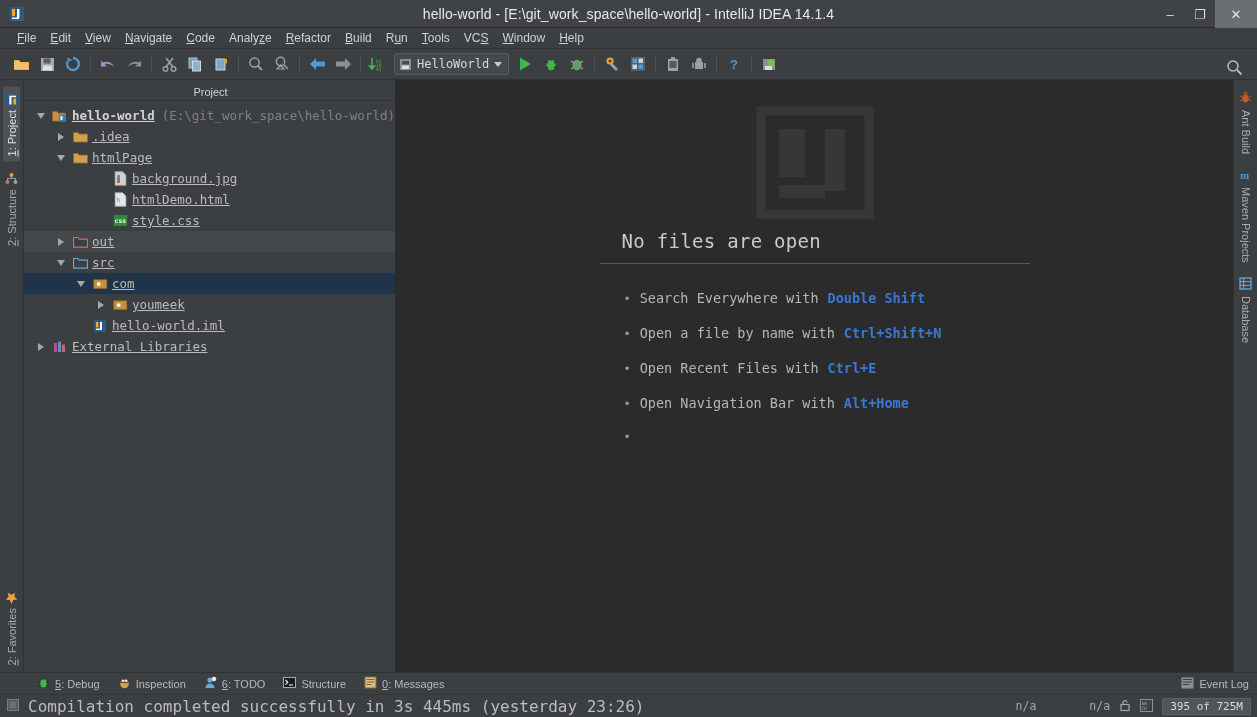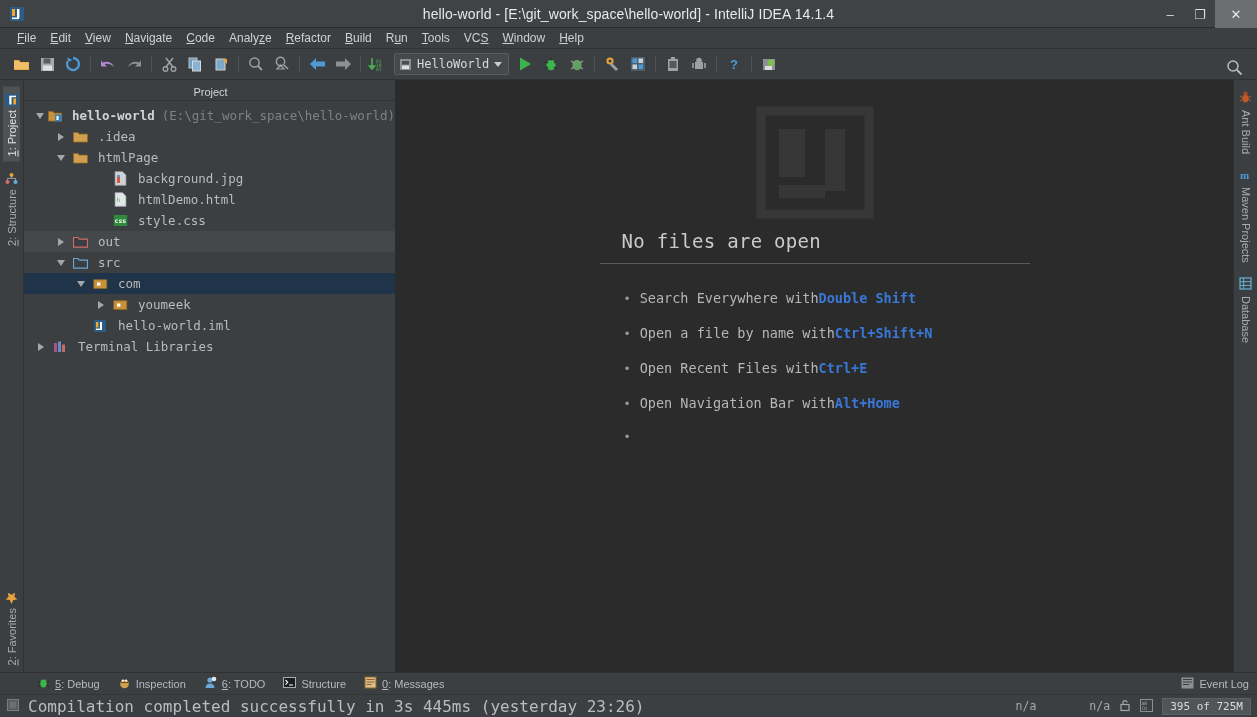--- a/index.html
+++ b/index.html
@@ -127,21 +127,21 @@
     height: 21px; display: flex; align-items: center;
     font-family: "DejaVu Sans Mono", monospace; font-size: 12.5px; color: #bbbbbb;
     white-space: nowrap;
   }
   .tree-row.selected { background: #1f3449; }
   .tree-row.hover { background: #45484a; }
   .twisty { width: 18px; display:flex; align-items:center; justify-content:center; }
   .tri-r { width:0;height:0;border-top:4.5px solid transparent;border-bottom:4.5px solid transparent;border-left:6px solid #a6a6a6; }
   .tri-d { width:0;height:0;border-left:4.5px solid transparent;border-right:4.5px solid transparent;border-top:6px solid #a6a6a6; }
   .node-ico { width: 20px; display:flex; align-items:center; justify-content:center; }
-  .node-label { margin-left: 8px; }
+  .node-label { margin-left: 2px; text-decoration: underline; }
   .node-label.bold { font-weight: bold; color: #d2d2d2; }
   .node-path { color: #808080; margin-left: 7px; }
 
   
   .editor {
     flex: 1; background: #2b2b2b; position: relative; overflow: hidden;
     display: flex; align-items: flex-start; justify-content: center;
   }
   .watermark {
     position: absolute; left: 50%; transform: translateX(-50%); top: 25px;
@@ -152,21 +152,21 @@
     font-family: "DejaVu Sans Mono", monospace; font-size: 19px; color: #cacaca;
     padding-bottom: 11px; border-bottom: 1px solid #5a5a5a; padding-left: 22px;
     letter-spacing: 0.3px;
   }
   .tips { margin-top: 26px; padding-left: 24px; }
   .tip {
     font-family: "DejaVu Sans Mono", monospace; font-size: 13.5px; color: #b6b6b6;
     margin-bottom: 19px; display: flex; align-items: baseline; white-space: nowrap;
   }
   .tip .bullet { color: #9a9a9a; margin-right: 9px; font-size: 12px; }
-  .tip .key { color: #3a78d8; font-weight: bold; }
+  .tip .key { color: #3a78d8; font-weight: bold; margin-left: 9px; }
 
   
   .bottombar {
     height: 22px; flex: 0 0 22px; background: #3c3f41; display: flex; align-items: center;
     padding-left: 28px; border-top: 1px solid #2f3133; position: relative;
   }
   .bb-item {
     display: flex; align-items: center; gap: 5px; padding: 0 9px;
     font-family: "Liberation Sans", sans-serif; font-size: 11px; color: #b7babc;
   }
@@ -595,21 +595,21 @@
             <span class="twisty">
               <span class="tri-r"></span>
             </span>
             <span class="node-ico">
               <svg width="15" height="14" viewBox="0 0 15 14">
                 <rect x="1" y="3" width="3" height="9" fill="#a8558a"></rect>
                 <rect x="5" y="1.5" width="3" height="10.5" fill="#6a8ec4"></rect>
                 <rect x="9" y="4.5" width="3" height="7.5" fill="#c46a6a"></rect>
               </svg>
             </span>
-            <span class="node-label">Terminal Libraries</span>
+            <span class="node-label">External Libraries</span>
           </div>
         </div>
     </div>
 
     <div class="editor">
       <div class="watermark">
         <svg width="120" height="115" viewBox="0 0 120 115">
           <rect x="6" y="6" width="108" height="103" fill="none" stroke="#ffffff" stroke-width="9"></rect>
           <rect x="24" y="24" width="26" height="48" fill="#ffffff"></rect>
           <rect x="70" y="24" width="20" height="62" fill="#ffffff"></rect>

